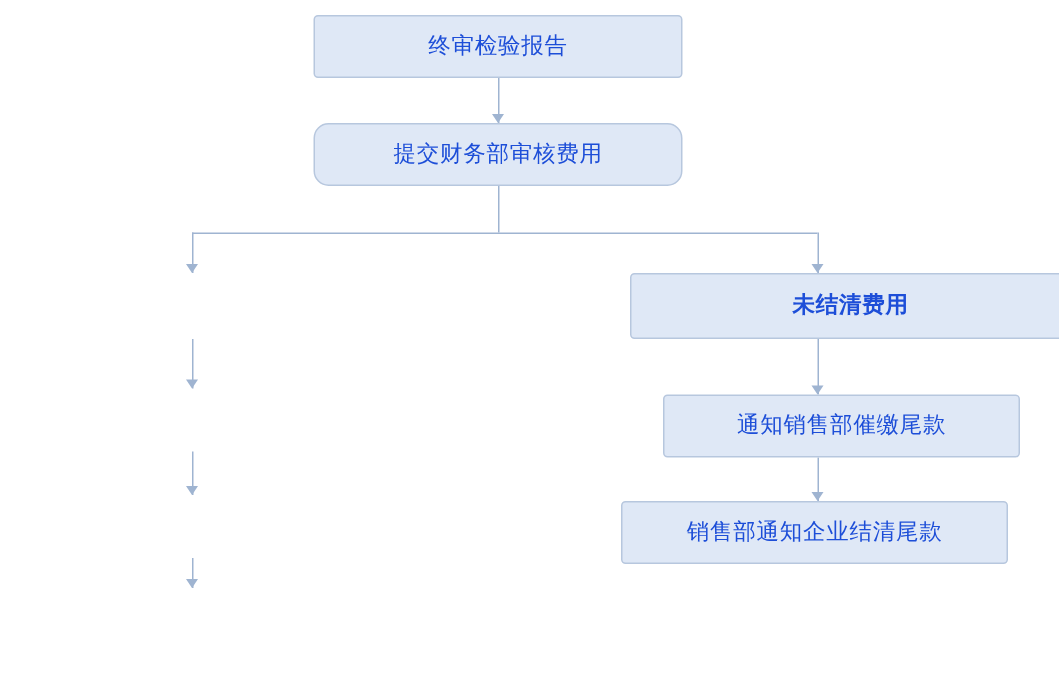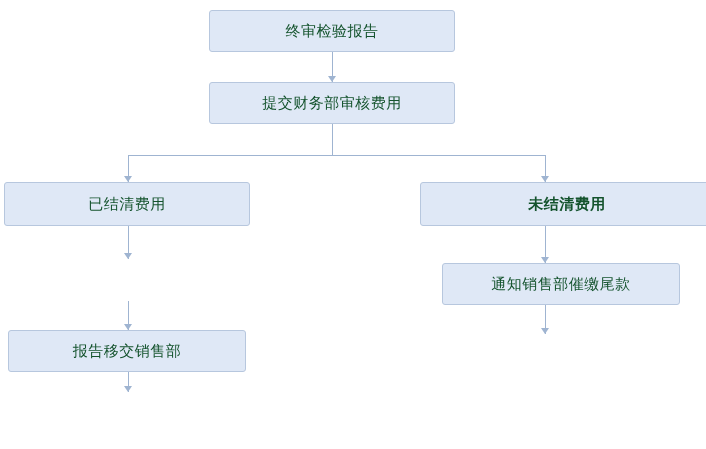--- a/index.html
+++ b/index.html
@@ -16,21 +16,21 @@
     height: 449px;
     background: #ffffff;
     overflow: hidden;
   }
   .node {
     position: absolute;
     box-sizing: border-box;
     background: #dfe8f6;
     border: 1px solid #b7c7de;
     border-radius: 3px;
-    color: #14532d;
+    color: #1d4ed8;
     font-size: 15px;
     line-height: 1.2;
     display: flex;
     align-items: center;
     justify-content: center;
     text-align: center;
     letter-spacing: 0.5px;
     z-index: 2;
   }
   .edge {
@@ -75,26 +75,25 @@
   <div class="arrow" style="left:124px; top:324px;"></div>
 
   <div class="edge v" style="left:545px; top:305px; height:29px;"></div>
   <div class="arrow" style="left:541px; top:328px;"></div>
 
   <div class="edge v" style="left:128px; top:372px; height:20px;"></div>
   <div class="arrow" style="left:124px; top:386px;"></div>
 
   <div class="node" style="left:209px; top:10px; width:246px; height:42px;">终审检验报告</div>
 
-  <div class="node" style="left:209px; top:82px; width:246px; height:42px;">提交财务部审核费用</div>
+  <div class="node" style="left:209px; top:82px; width:246px; height:42px;border-radius:10px;">提交财务部审核费用</div>
 
-  <div class="node" style="left:4px; top:182px; width:246px; height:44px;">已结清费用</div>
 
   <div class="node" style="left:420px; top:182px; width:294px; height:44px;font-weight:bold;">未结清费用</div>
 
 
   <div class="node" style="left:442px; top:263px; width:238px; height:42px;">通知销售部催缴尾款</div>
 
-  <div class="node" style="left:8px; top:330px; width:238px; height:42px;">报告移交销售部</div>
 
+  <div class="node" style="left:414px; top:334px; width:258px; height:42px;">销售部通知企业结清尾款</div>
 
 
 </div>
 
 </body></html>

